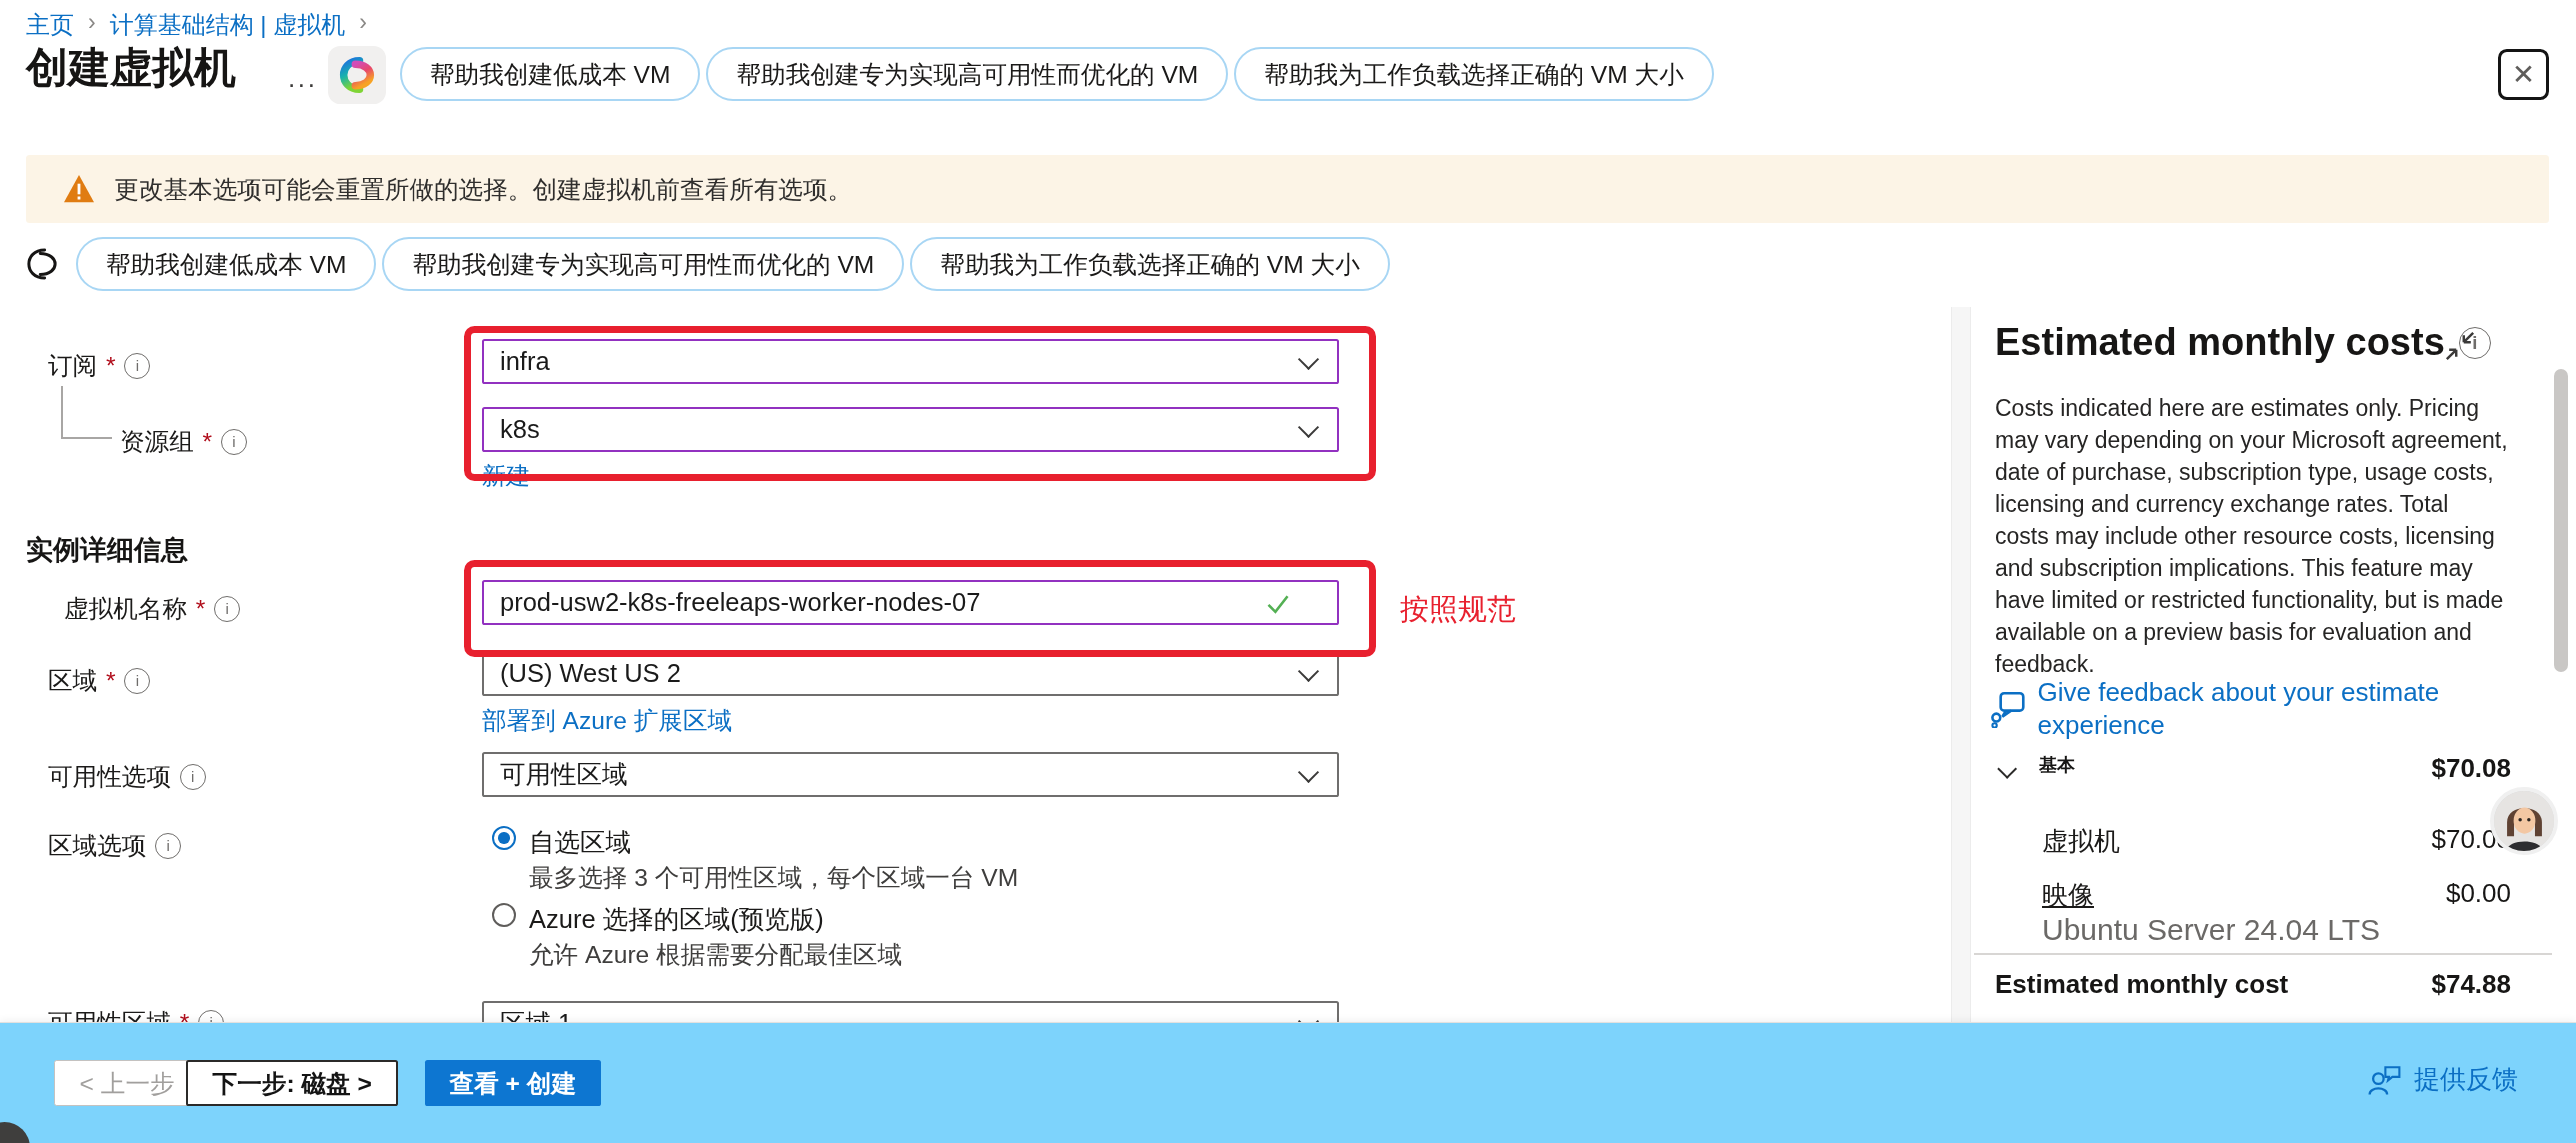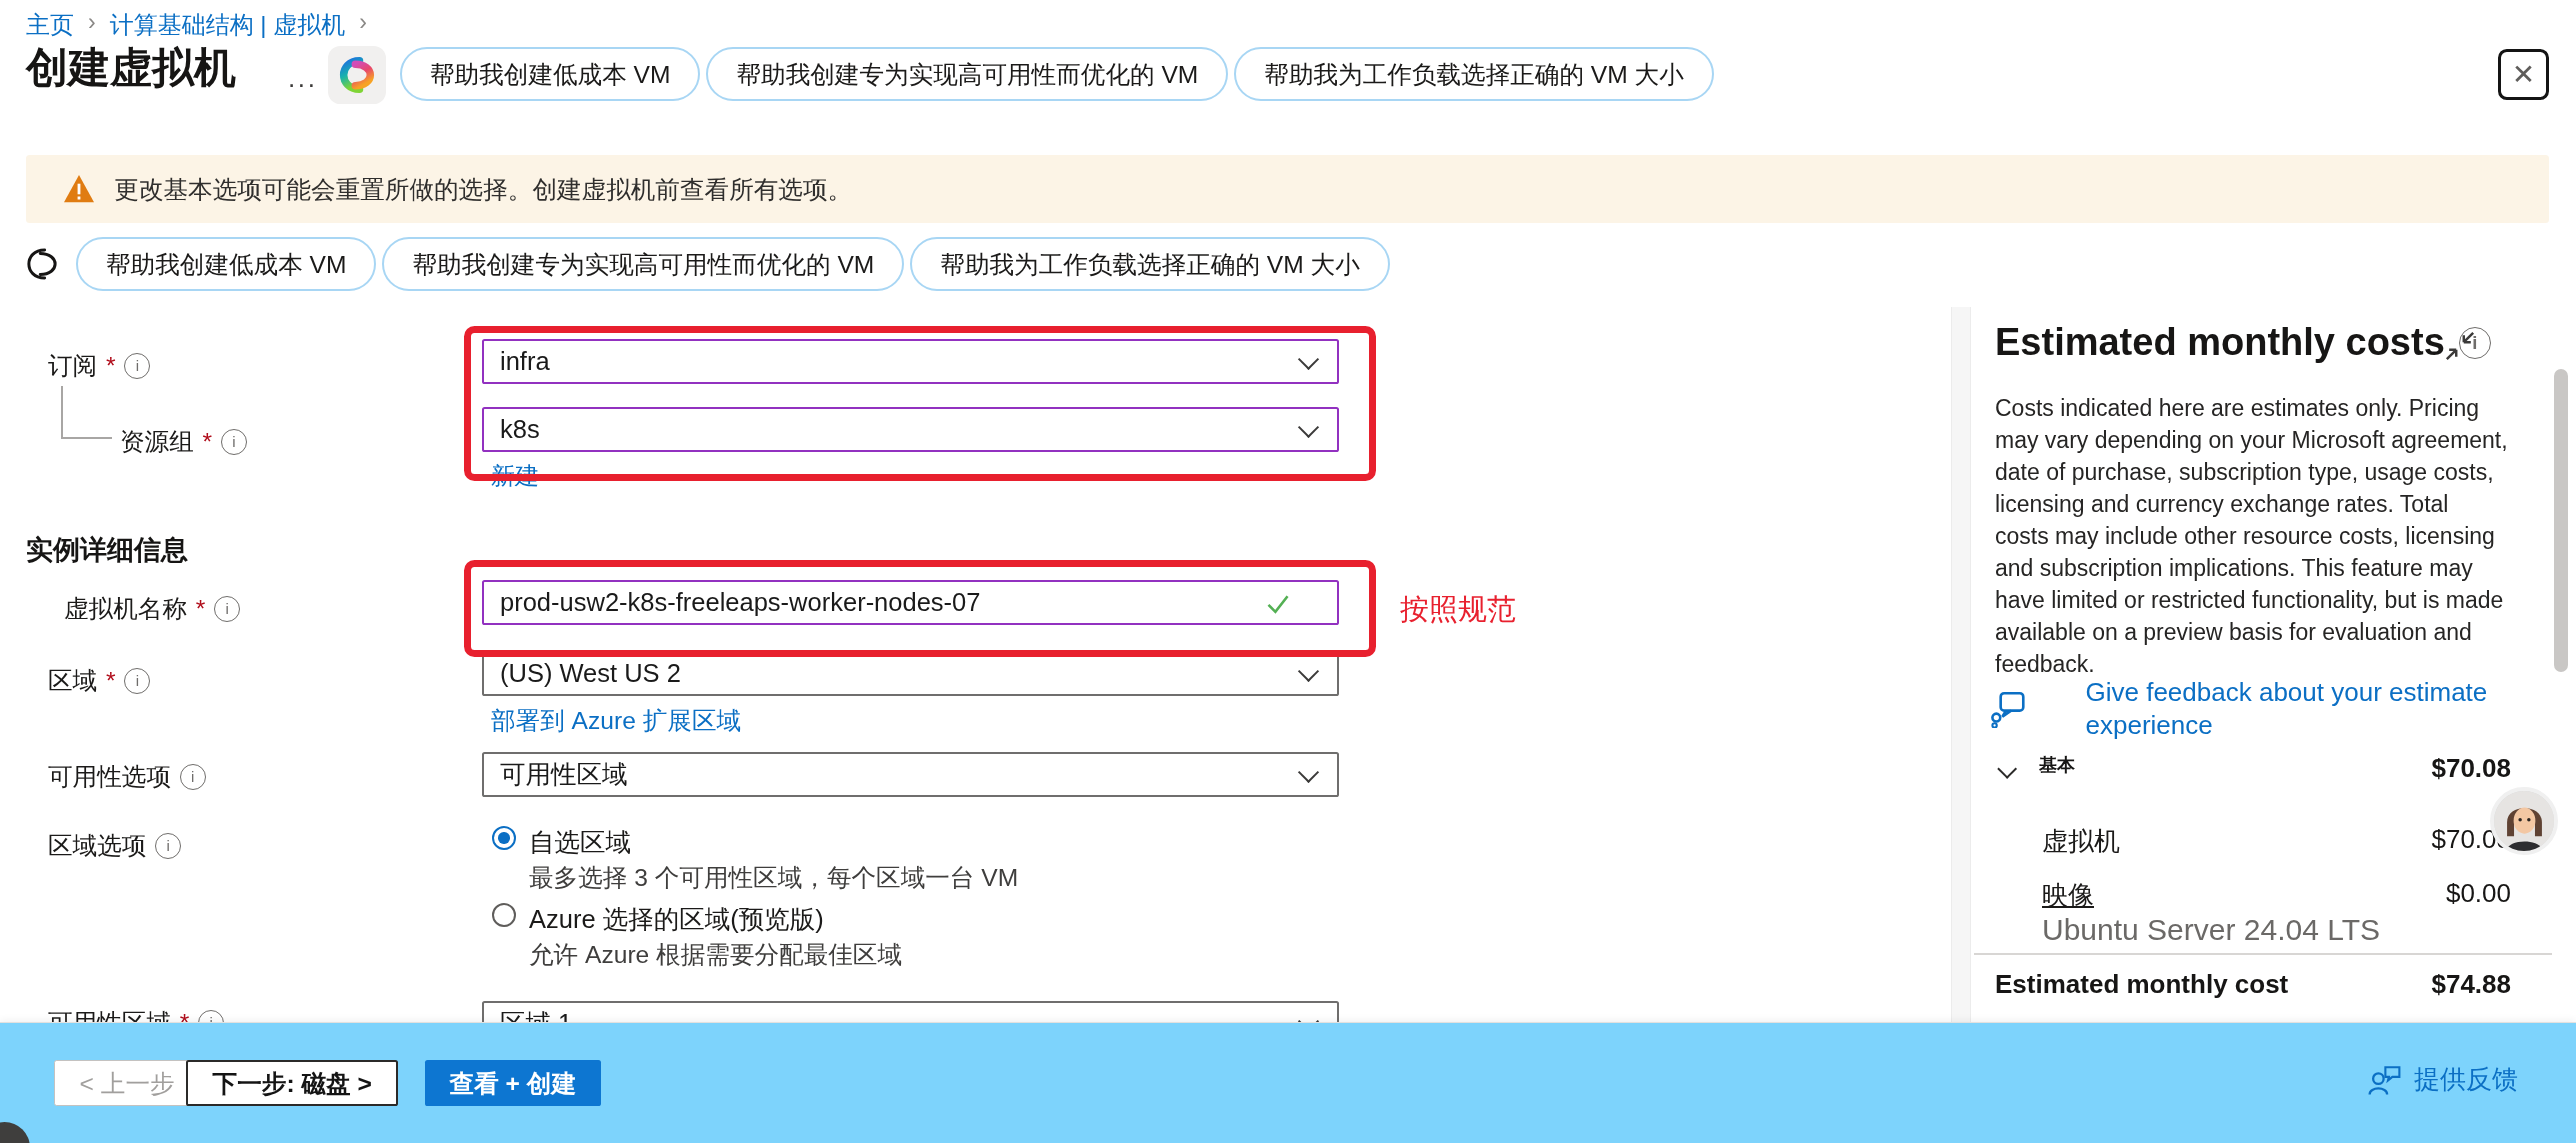--- a/index.html
+++ b/index.html
@@ -33,21 +33,21 @@
   
   .frm-label{position:absolute;left:48px;font-size:24.6px;color:#1b1a19;display:flex;align-items:center;gap:8.8px;white-space:nowrap;}
   .req{color:#b10e1c;}
   .info{width:24px;height:24px;border:1.6px solid #6f6d6b;border-radius:50%;font-size:15px;color:#6f6d6b;
      display:inline-flex;align-items:center;justify-content:center;flex:0 0 auto;}
   .field{position:absolute;left:482px;width:857px;height:45px;border:2.2px solid #6f6e6d;border-radius:2.6px;background:#fff;
      box-sizing:border-box;display:flex;align-items:center;padding:0 53px 0 16px;font-size:25.5px;color:#1a1a1a;cursor:pointer;}
   .field.purple{border-color:#9231c0;}
   .dd-chev{position:absolute;right:21px;top:50%;width:13px;height:13px;border-right:2.6px solid #3b3a39;
      border-bottom:2.6px solid #3b3a39;transform:translateY(-68%) rotate(45deg);}
-  .blue-link{color:#0b6fc4;font-size:24.6px;cursor:pointer;position:absolute;white-space:nowrap;margin-left:9px;}
+  .blue-link{color:#0b6fc4;font-size:24.6px;cursor:pointer;position:absolute;white-space:nowrap;}
   .connector-v{position:absolute;left:61px;top:386px;width:1.8px;height:53px;background:#a8a6a4;}
   .connector-h{position:absolute;left:61px;top:437px;width:51px;height:1.8px;background:#a8a6a4;}
   .section-h{position:absolute;left:26px;top:532px;font-size:27px;font-weight:bold;color:#161514;}
   .green-check{position:absolute;right:46px;top:8.8px;}
   .red-box{position:absolute;border:7px solid #e8202e;border-radius:10.5px;z-index:30;pointer-events:none;}
   .red-note{position:absolute;left:1400px;top:590px;font-size:29px;color:#e8202e;white-space:nowrap;}
 
   .radio{position:absolute;left:492px;width:24px;height:24px;border-radius:50%;box-sizing:border-box;cursor:pointer;background:#fff;}
   .radio.sel{border:2.6px solid #0b6fc4;display:flex;align-items:center;justify-content:center;}
   .radio.sel::after{content:"";width:11.4px;height:11.4px;border-radius:50%;background:#0b6fc4;}
@@ -68,21 +68,21 @@
 
   
   .mid-strip{position:absolute;left:1951px;top:307px;width:18.4px;height:715px;background:#f6f6f6;
      border-left:0.9px solid #ececec;border-right:0.9px solid #ececec;}
   .panel-title{position:absolute;left:1995px;top:321px;font-size:38px;font-weight:bold;color:#171615;
      display:flex;align-items:center;gap:14px;}
   .panel-title .info{width:30px;height:30px;font-size:18.4px;}
   .collapse-btn{position:absolute;left:2444px;top:330px;cursor:pointer;}
   .panel-para{position:absolute;left:1995px;top:392px;width:513px;font-size:23px;line-height:32px;color:#262524;}
   .panel-feedback{position:absolute;left:1990px;top:676px;width:509px;display:flex;gap:10.5px;cursor:pointer;}
-  .panel-feedback .txt{color:#0b6fc4;font-size:26px;line-height:33px;width:439px;margin-left:48px;}
+  .panel-feedback .txt{color:#0b6fc4;font-size:26px;line-height:33px;width:439px;}
   .cost-chev{position:absolute;left:2000px;top:762px;width:12.3px;height:12.3px;border-right:2.6px solid #2b2a29;
      border-bottom:2.6px solid #2b2a29;transform:rotate(45deg);cursor:pointer;}
   .cost-label-b{position:absolute;left:2039px;font-size:18px;font-weight:bold;color:#171615;}
   .cost-label{position:absolute;left:2042px;font-size:26px;color:#1b1a19;}
   .cost-val{position:absolute;font-size:26px;color:#171615;text-align:right;right:65px;}
   .cost-sub{position:absolute;left:2042px;top:913px;font-size:30px;color:#6b6967;}
   .cost-div{position:absolute;left:1974px;top:953px;width:578px;height:1.8px;background:#d8d6d4;}
   .total-label{position:absolute;left:1995px;top:969px;font-size:26px;font-weight:bold;color:#171615;}
   .scroll-thumb{position:absolute;left:2554px;top:369px;width:14px;height:303px;background:#c9c7c5;border-radius:8px;cursor:pointer;}
   .avatar{position:absolute;left:2490px;top:787px;width:68px;height:68px;border-radius:50%;background:#dcdcdc;

